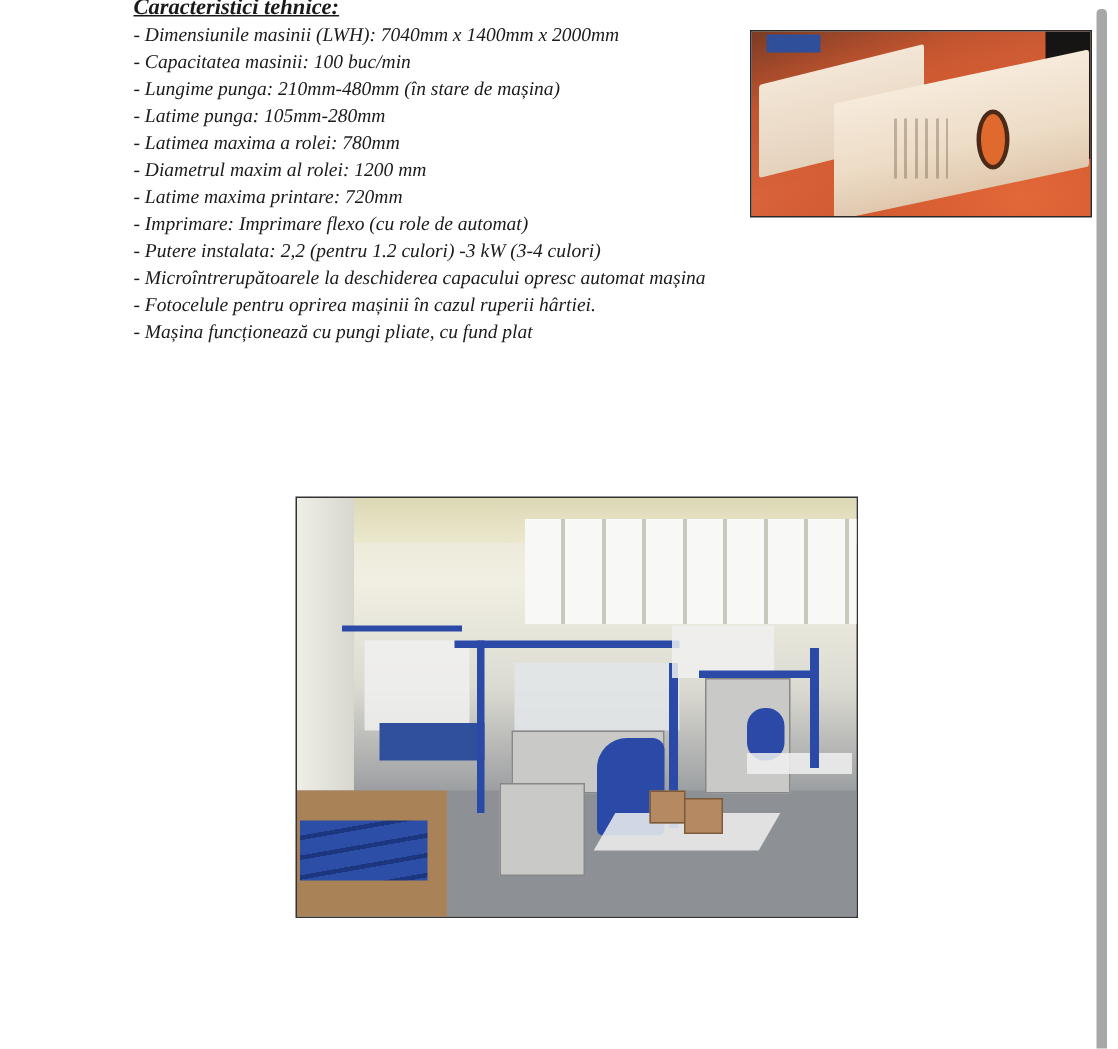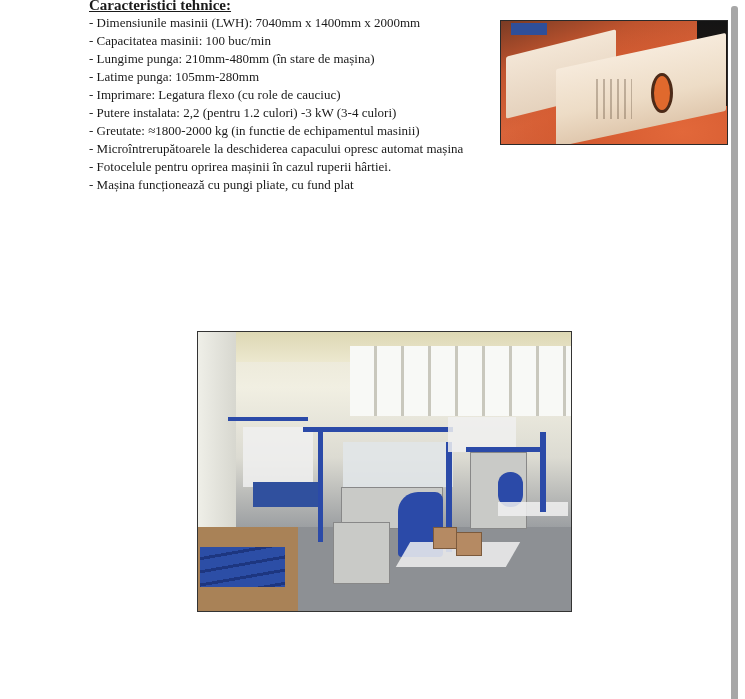--- a/index.html
+++ b/index.html
@@ -2,21 +2,21 @@
 <html><head>
 <meta charset="utf-8">
 <style>
   html, body { margin:0; padding:0; }
   body {
     width:745px; height:699px; overflow:hidden; position:relative;
     background:#ffffff;
     font-family:"Liberation Serif", "DejaVu Serif", serif;
     color:#1a1a1a;
   }
-  .page { position:absolute; left:0; top:0; width:614px; height:699px; }
+  .page { position:absolute; left:0; top:0; width:614px; height:699px;font-style:italic; }
 
   .heading {
     position:absolute; left:89px; top:-4px;
     font-size:15px; font-weight:bold; text-decoration:underline;
     line-height:18px; white-space:nowrap;
   }
   .specs { position:absolute; left:89px; top:14px; width:610px; margin:0; padding:0; list-style:none; }
   .specs li { font-size:13px; line-height:18px; white-space:nowrap; height:18px; }
   .specs li.last { position:relative; left:3px; }
 
@@ -76,23 +76,25 @@
 
 <div class="page">
 
   <div class="heading">Caracteristici tehnice:</div>
 
   <ul class="specs">
     <li>- Dimensiunile masinii (LWH): 7040mm x 1400mm x 2000mm</li>
     <li>- Capacitatea masinii: 100 buc/min</li>
     <li>- Lungime punga: 210mm-480mm (în stare de mașina)</li>
     <li>- Latime punga: 105mm-280mm</li>
-    <li>- Imprimare: Legatura flexo (cu role de cauciuc)</li>
+    <li>- Latimea maxima a rolei: 780mm</li>
+    <li>- Diametrul maxim al rolei: 1200 mm</li>
+    <li>- Latime maxima printare: 720mm</li>
+    <li>- Imprimare: Imprimare flexo (cu role de automat)</li>
     <li>- Putere instalata: 2,2 (pentru 1.2 culori) -3 kW (3-4 culori)</li>
-    <li>- Greutate: ≈1800-2000 kg (in functie de echipamentul masinii)</li>
     <li>- Microîntrerupătoarele la deschiderea capacului opresc automat mașina</li>
     <li>- Fotocelule pentru oprirea mașinii în cazul ruperii hârtiei.</li>
     <li>- Mașina funcționează cu pungi pliate, cu fund plat</li>
   </ul>
 
   <div class="photo-bags">
     <div class="blue"></div>
     <div class="dark"></div>
     <div class="bag1"></div>
     <div class="bag2"></div>

